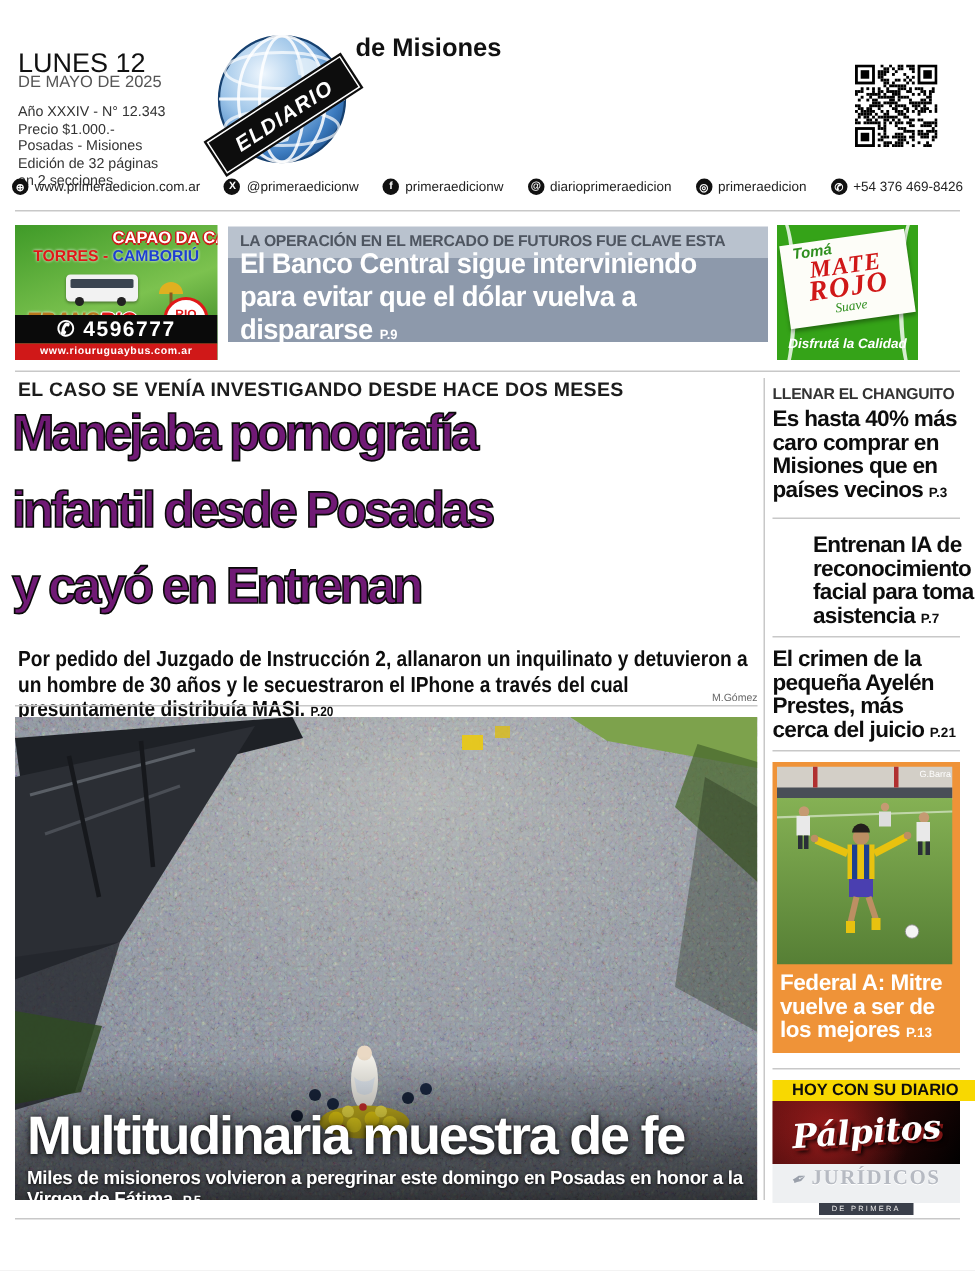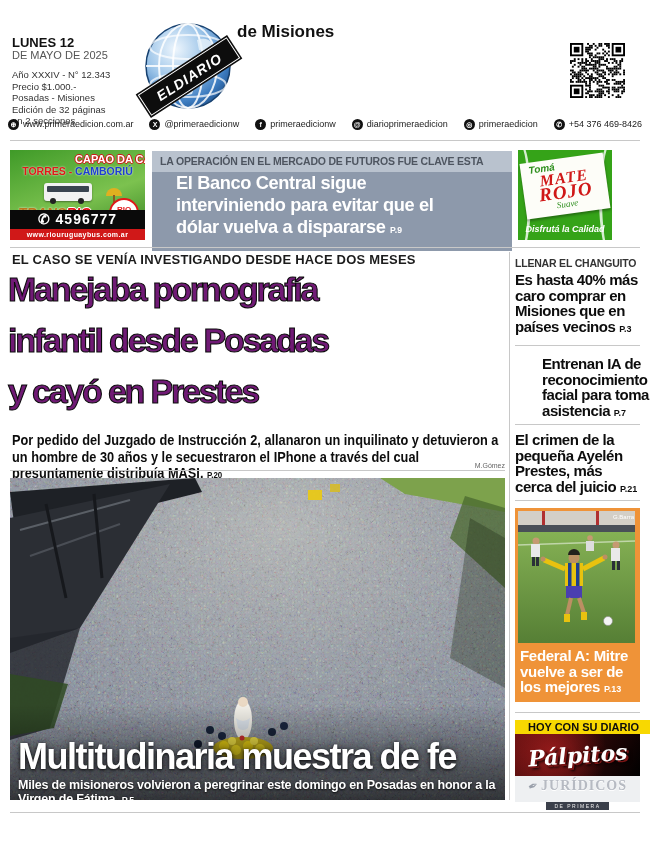--- a/index.html
+++ b/index.html
@@ -4,21 +4,21 @@
 <style>
   html,body{margin:0;padding:0;background:#e9e9e9;}
   .page{position:relative;width:650px;height:847px;background:#fff;overflow:hidden;
         font-family:"Liberation Sans",sans-serif;color:#111;}
   .abs{position:absolute;}
   .hairline{position:absolute;height:1px;background:#c8c8c8;}
   .vline{position:absolute;width:1px;background:#c8c8c8;}
 
   
   .dateblock{left:12px;top:36px;width:140px;line-height:13px;}
-  .date-day{font-size:13px;font-weight:bold;}
+  .date-day{font-size:18px;font-weight:normal;}
   .date-rest{font-size:11px;color:#555;margin-bottom:7px;}
   .ed-line{font-size:9.5px;color:#333;line-height:11.5px;}
 
   .globe-wrap{left:142px;top:20px;width:92px;height:92px;}
   .ribbon{position:absolute;left:-6px;top:44px;width:104px;height:23px;background:#0d0d0d;
           border:1.5px solid #fff;box-shadow:0 0 0 1.5px #0d0d0d;
           transform:rotate(-33deg);display:flex;align-items:center;justify-content:center;}
   .ribbon span{color:#fff;font-weight:bold;font-style:italic;font-size:14px;letter-spacing:1px;}
   .logo-tag{left:237px;top:22px;font-size:17px;font-weight:bold;letter-spacing:0;}
   .logo-big{left:228px;top:34px;font-family:"Liberation Serif",serif;font-weight:bold;
@@ -53,22 +53,22 @@
   .riobadge .r1{font-size:8px;font-weight:bold;color:#e01818;display:block;margin-top:5px;}
   .riobadge .r2{font-size:4.5px;color:#e01818;display:block;}
   .trans-phone{position:absolute;left:0;bottom:11px;width:100%;height:19px;background:#0a0a0a;color:#fff;
                font-size:14px;font-weight:bold;text-align:center;line-height:19px;letter-spacing:1px;}
   .trans-web{position:absolute;left:0;bottom:0;width:100%;height:11px;background:#d01818;color:#fff;
              font-size:7px;font-weight:bold;text-align:center;line-height:11px;letter-spacing:.4px;}
 
   .banner{left:152px;top:151px;width:360px;height:88px;}
   .banner-kicker{position:absolute;left:0;top:0;width:100%;height:21px;background:#b9c2ce;color:#4e5560;
                  font-size:10.5px;font-weight:bold;line-height:21px;padding-left:8px;box-sizing:border-box;letter-spacing:-.2px;}
-  .banner-main{position:absolute;left:0;top:21px;width:100%;height:79px;background:#8d99ab;color:#fff;
-               display:flex;align-items:flex-start;box-sizing:border-box;padding:0 24px;}
+  .banner-main{position:absolute;left:0;top:21px;width:100%;height:56px;background:#8d99ab;color:#fff;
+               display:flex;align-items:center;box-sizing:border-box;padding:0 8px;}
   .banner-main .txt{font-size:19px;font-weight:bold;line-height:22px;letter-spacing:-.4px;
                     transform:scaleX(.96);transform-origin:left center;width:104%;}
   .pref{font-size:9px;font-weight:bold;letter-spacing:0;}
 
   .ad-mate{left:518px;top:150px;width:94px;height:90px;background:#35a318;overflow:hidden;}
   .mate-side{position:absolute;top:-8px;width:16px;height:106px;border:3px solid #fff;border-radius:50%;opacity:.8;}
   .mate-ribbon{position:absolute;left:5px;top:8px;width:84px;height:56px;background:#fdfdf8;transform:rotate(-8deg);
                box-shadow:0 2px 3px rgba(0,0,0,.35);text-align:center;}
   .mate-toma{font-size:10px;font-style:italic;font-weight:bold;color:#2f8f1f;display:block;text-align:left;padding:2px 0 0 8px;}
   .mate-brand{font-family:"Liberation Serif",serif;font-weight:bold;font-style:italic;color:#d01818;
@@ -555,21 +555,21 @@
     </div>
     <div class="mate-bottom">Disfrutá la Calidad</div>
   </div>
 
   <div class="hairline" style="left:10px;right:10px;top:247px;"></div>
 
   <div class="abs lead-kicker">EL CASO SE VENÍA INVESTIGANDO DESDE HACE DOS MESES</div>
   <div class="abs lead-headline">
     <div>Manejaba pornografía</div>
     <div>infantil desde Posadas</div>
-    <div>y cayó en Prestes</div>
+    <div>y cayó en Entrenan</div>
   </div>
   <div class="abs lead-deck">
     <span>Por pedido del Juzgado de Instrucción 2, allanaron un inquilinato y detuvieron a un hombre de 30 años y le secuestraron el IPhone a través del cual presuntamente distribuía MASI.</span>
     <span class="pref">P.20</span>
   </div>
 
   <div class="hairline" style="left:10px;width:495px;top:470px;"></div>
   <div class="abs photo-credit">M.Gómez</div>
 
   <div class="abs photo">

